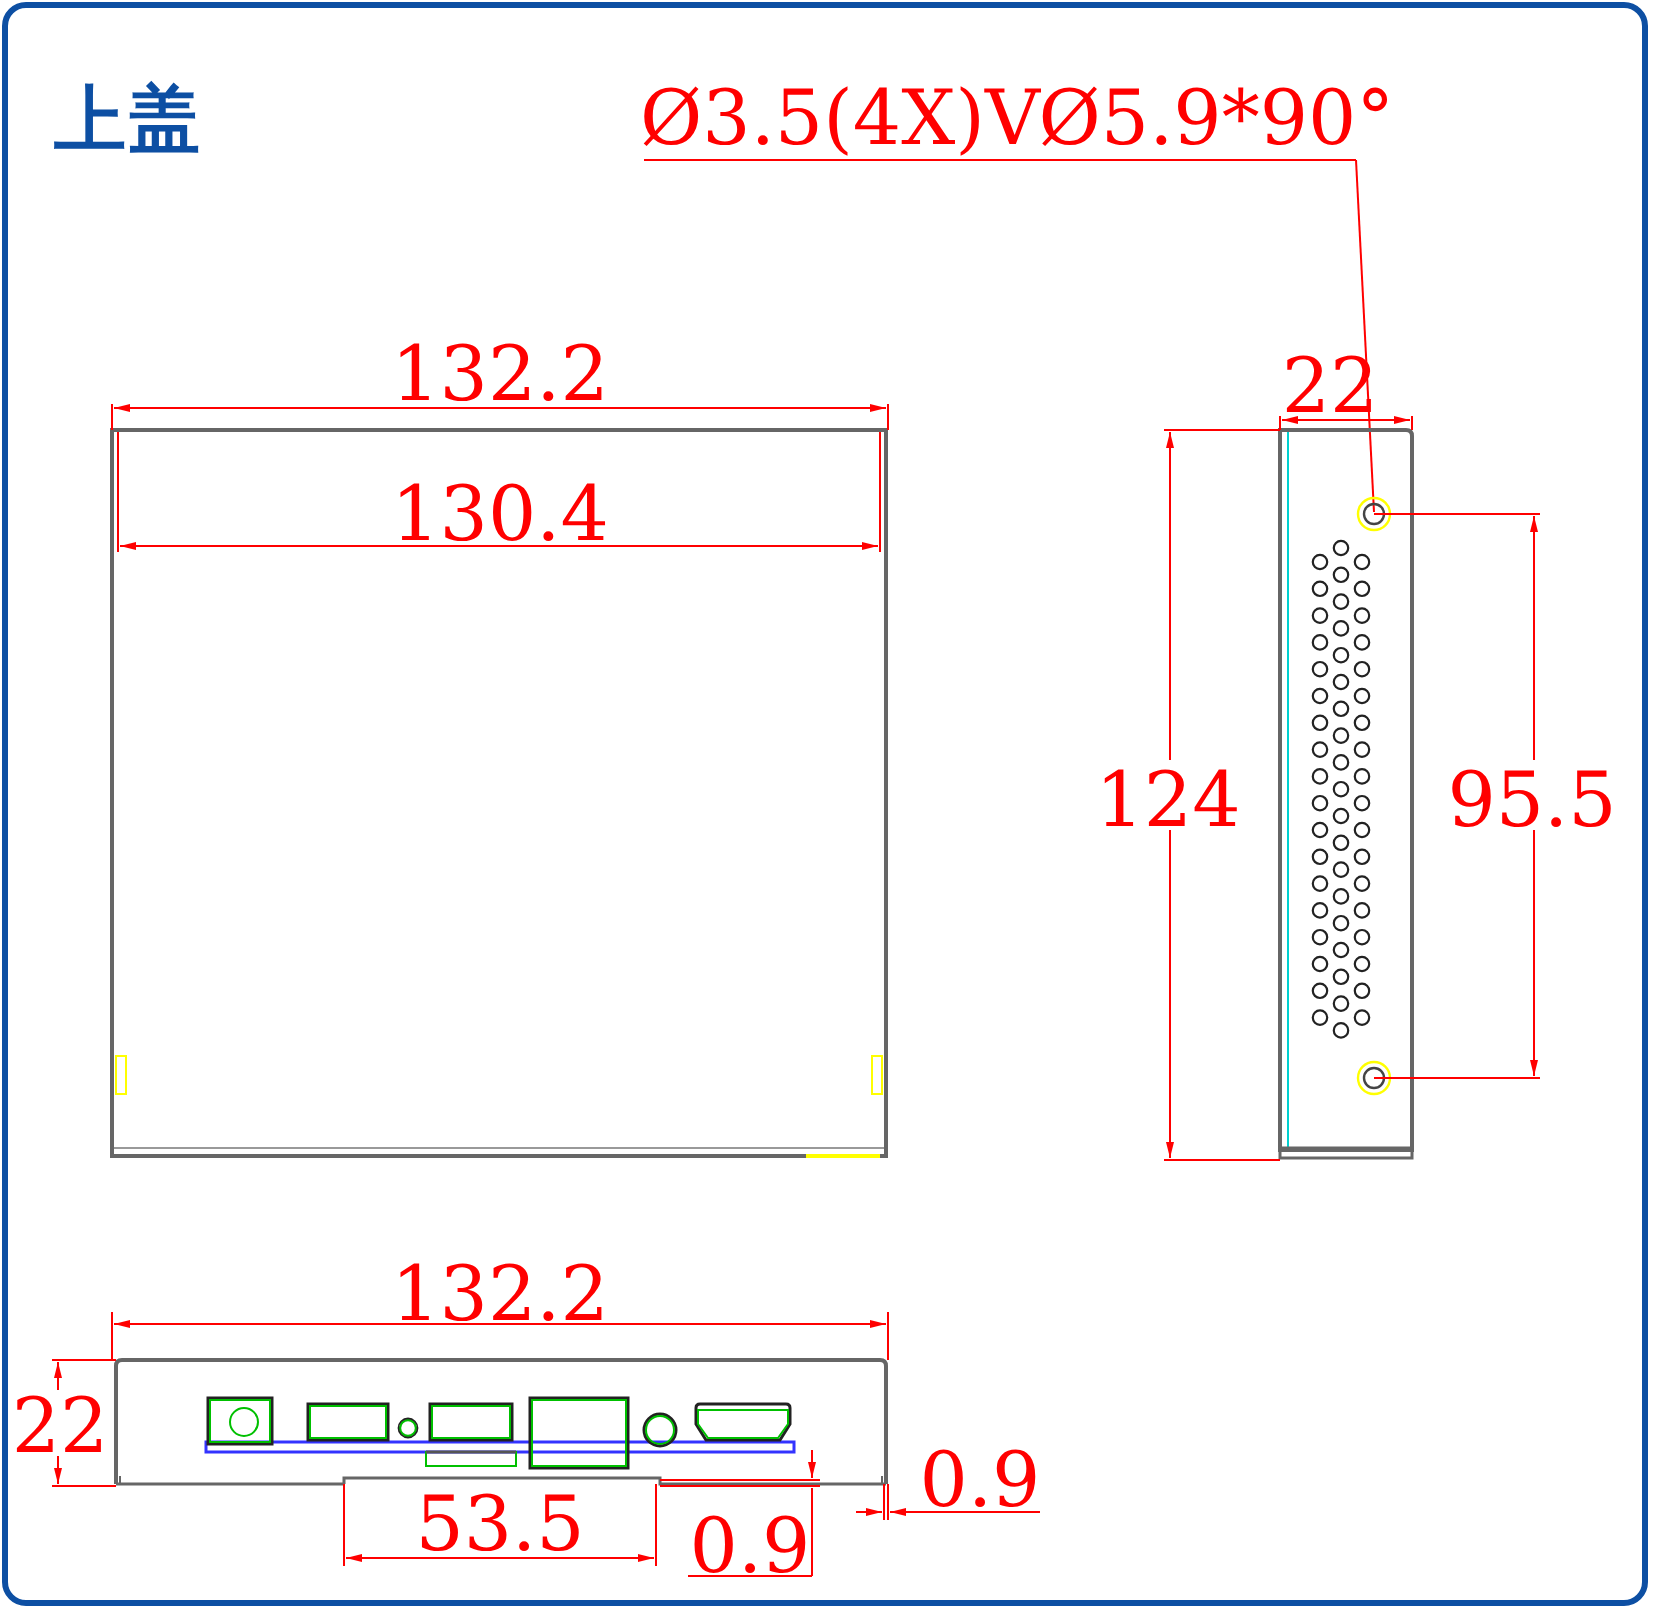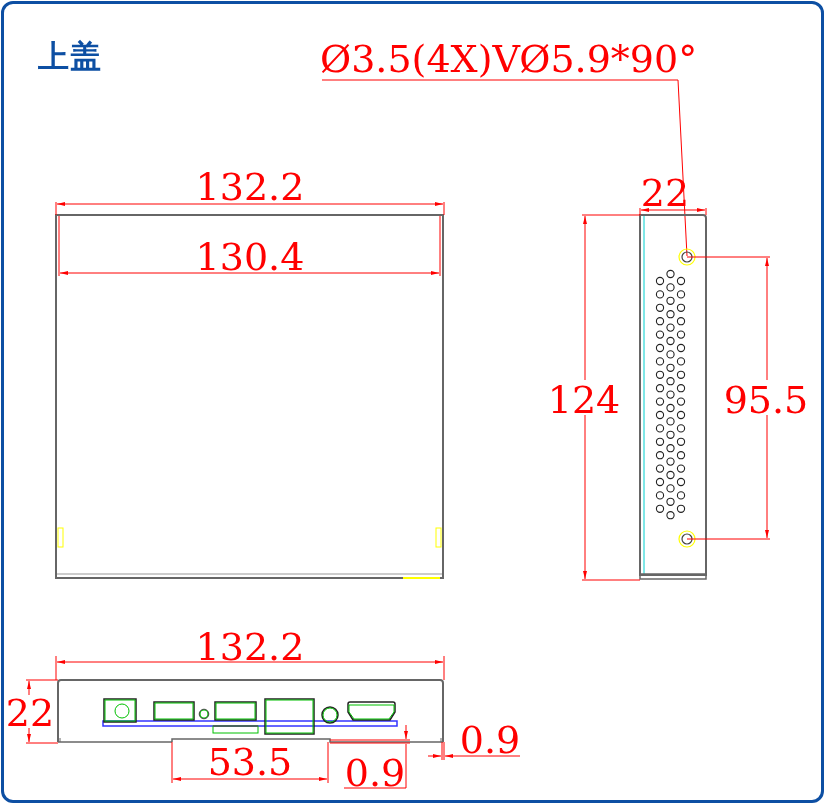--- a/index.html
+++ b/index.html
@@ -1,18 +1,18 @@
 <!DOCTYPE html>
 <html><head>
 <meta charset="utf-8">
 <style>
   html, body { margin:0; padding:0; background:#ffffff; }
   body { width:829px; height:809px; position:relative; overflow:hidden; font-family:"DejaVu Serif", serif; }
   .frame { position:absolute; left:1px; top:1px; width:823px; height:802px; border:3px solid #0d4fa3; border-radius:12px; box-sizing:border-box; }
-  .title { position:absolute; left:38px; top:36px; font-family:"DejaVu Sans", sans-serif; font-size:31px; color:#0d4fa3; font-weight:bold; letter-spacing:1px; }
+  .title { position:absolute; left:27px; top:36px; font-family:"DejaVu Sans", sans-serif; font-size:36px; color:#0d4fa3; font-weight:bold; letter-spacing:1px; }
   svg.drawing { position:absolute; left:0; top:0; }
   .dim { fill:#ff0000; font-family:"DejaVu Serif", serif; }
 </style>
 </head>
 <body>
 
 <div class="frame"></div>
 <div class="title">上盖</div>
 
 <svg class="drawing" width="829" height="809" viewBox="0 0 829 809">

